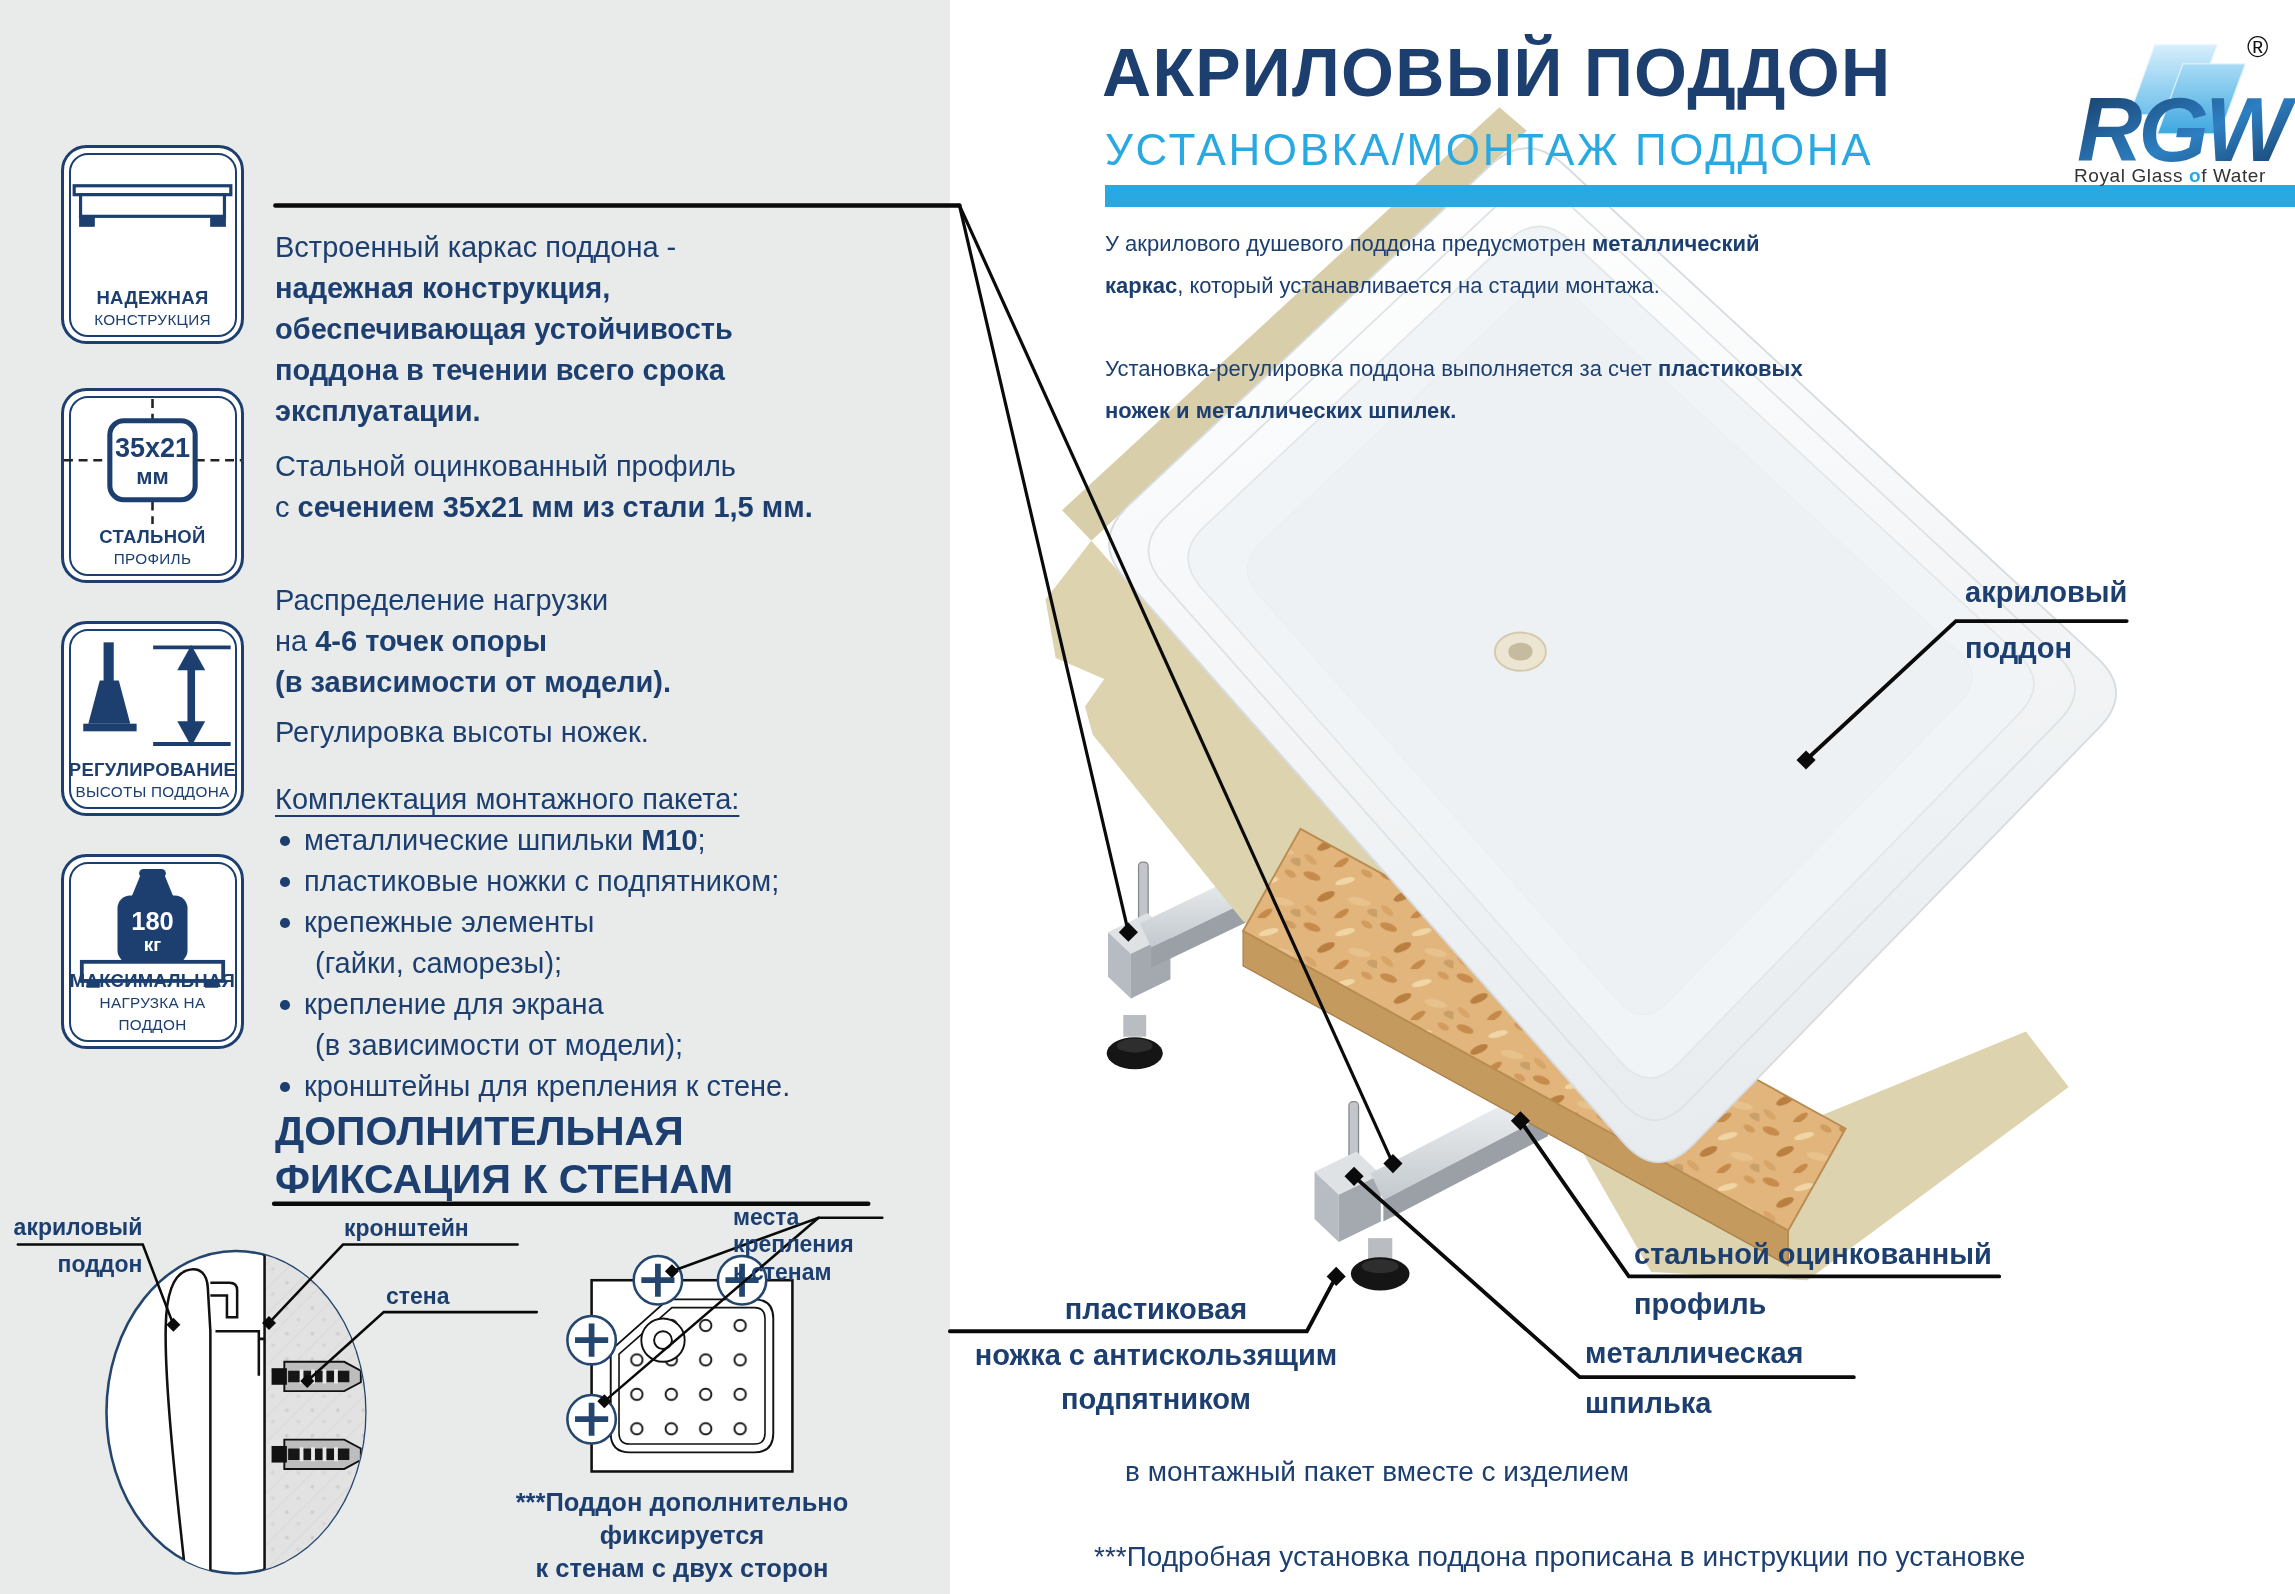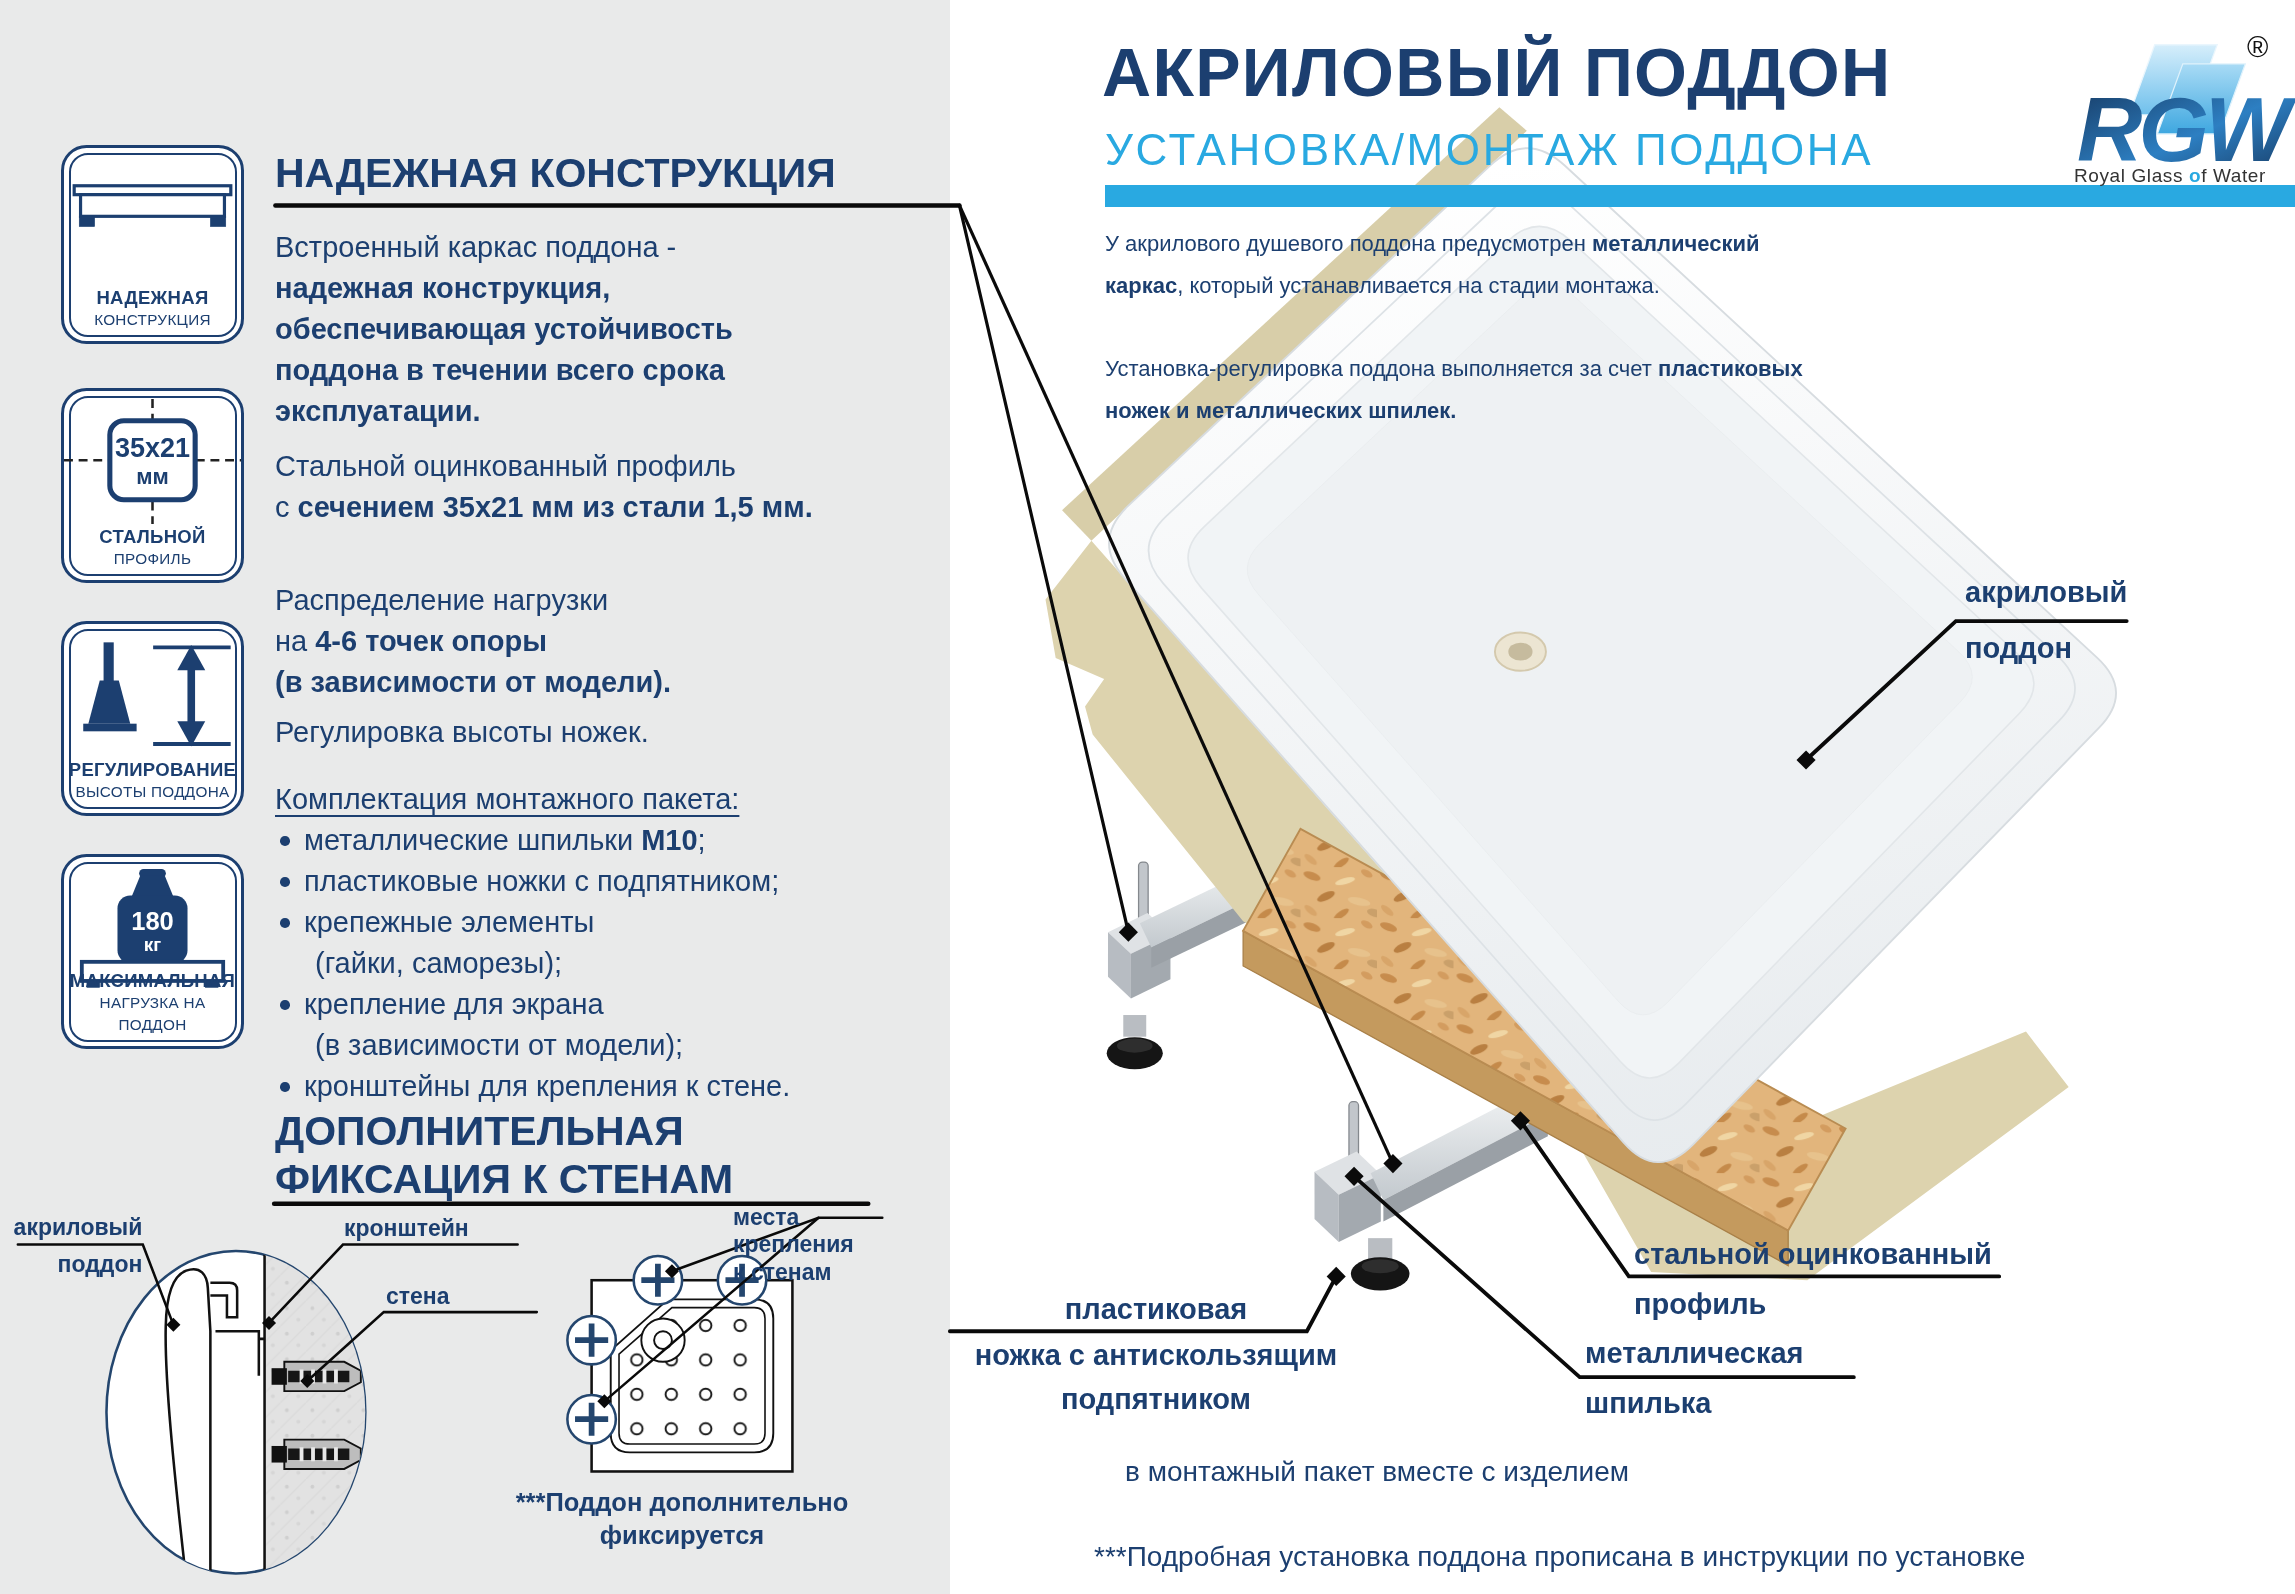--- a/index.html
+++ b/index.html
@@ -292,21 +292,20 @@
       </g>
     </svg>
     <div class="ival" style="top:50px;font-size:25.5px;color:#fff;">180</div>
     <div class="ival" style="top:77px;font-size:19px;color:#fff;">кг</div>
     <div class="ilabel">
       <div class="l1 navy">МАКСИМАЛЬНАЯ</div>
       <div class="l2 navy">НАГРУЗКА НА ПОДДОН</div>
     </div>
   </div>
 
-  <div class="abs h1" style="left:275px;top:150px;">НАДЕЖНАЯ КОНСТРУКЦИЯ</div>
 
   <div class="abs bodyl" style="left:275px;top:227px;">
     <div><span>Встроенный каркас поддона -</span></div>
     <div><b>надежная конструкция,</b></div>
     <div><b>обеспечивающая устойчивость</b></div>
     <div><b>поддона в течении всего срока</b></div>
     <div><b>эксплуатации.</b></div>
   </div>
 
   <div class="abs bodyl" style="left:275px;top:446px;">
@@ -342,20 +341,21 @@
   <div class="abs wlab" style="left:6.4px;top:1214px;width:136px;text-align:right;">акриловый</div>
   <div class="abs wlab" style="left:6.4px;top:1251px;width:136px;text-align:right;">поддон</div>
   <div class="abs wlab" style="left:344px;top:1215px;">кронштейн</div>
   <div class="abs wlab" style="left:386px;top:1283px;">стена</div>
 
   <div class="abs wlab" style="left:733px;top:1204px;">места</div>
   <div class="abs wlab" style="left:733px;top:1231px;">крепления</div>
   <div class="abs wlab" style="left:733px;top:1259px;">к стенам</div>
   <div class="abs" style="left:459px;top:1486px;width:446px;text-align:center;font-size:25.5px;font-weight:bold;line-height:33px;">
     <div>***Поддон дополнительно фиксируется</div>
+    <div>к стенам с двух сторон</div>
   </div>
 
   <div class="abs title" style="left:1102px;top:33px;">АКРИЛОВЫЙ ПОДДОН</div>
   <div class="abs subtitle lb" style="left:1105px;top:125px;">УСТАНОВКА/МОНТАЖ ПОДДОНА</div>
   <div class="bar"></div>
 
   <div class="abs" style="left:2247px;top:31px;font-size:29px;color:#111;">®</div>
   <div class="abs tagline" style="left:2074px;top:165px;">
     <span>Royal Glass </span><span class="lb" style="font-weight:bold">o</span><span>f Water</span>
   </div>

